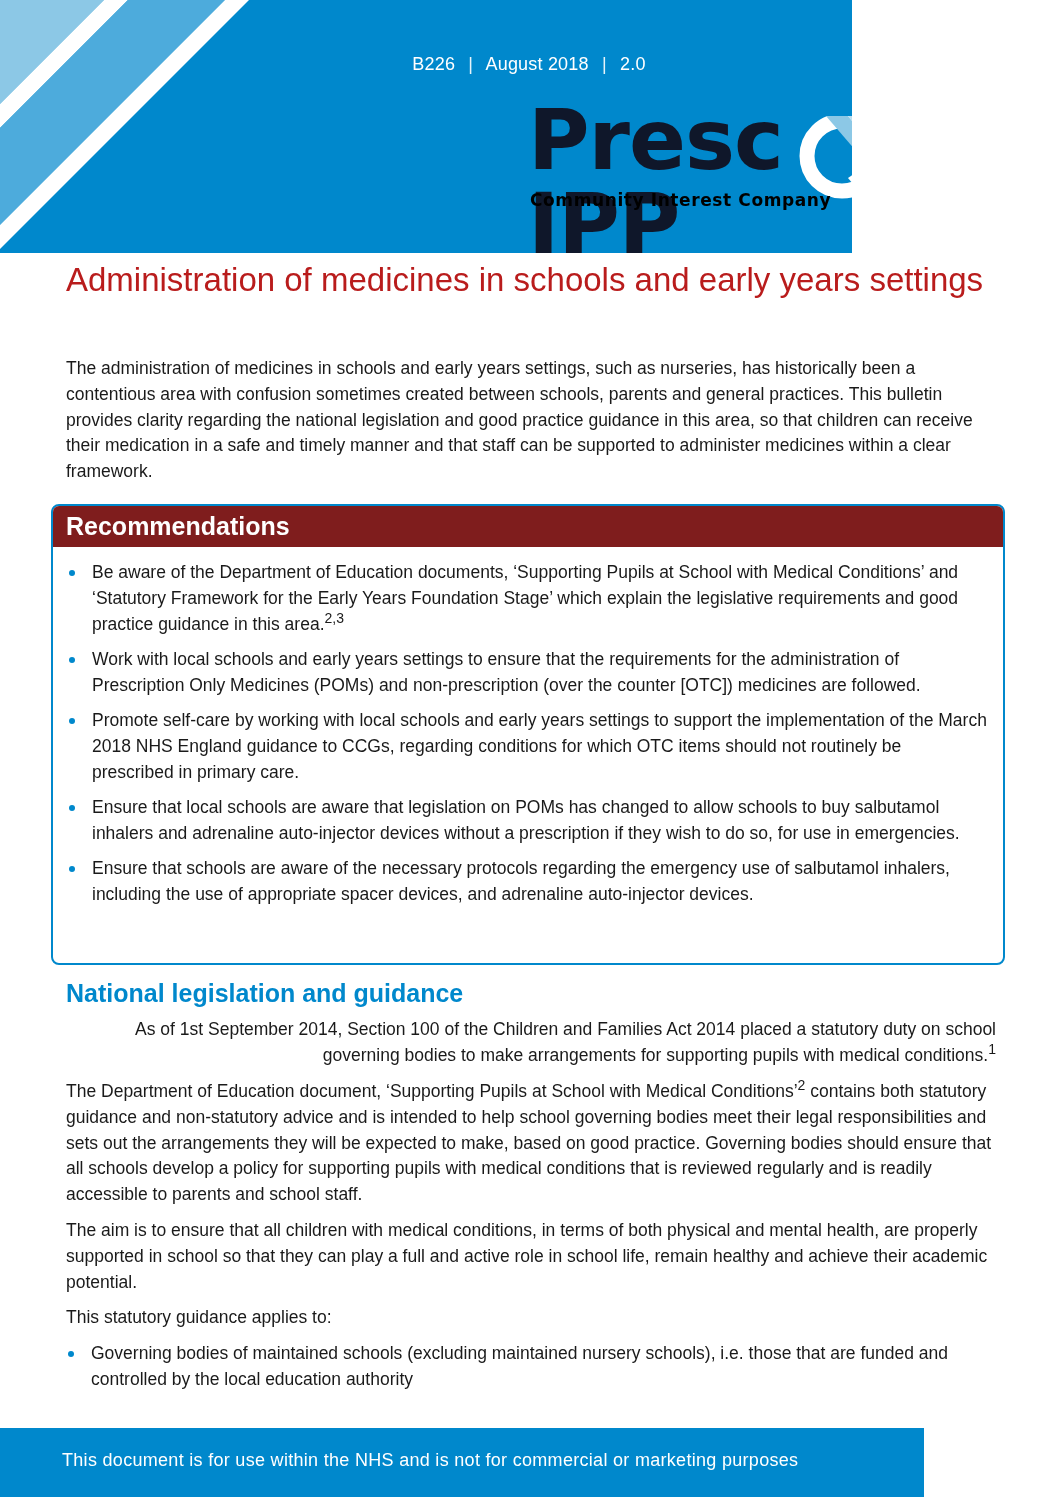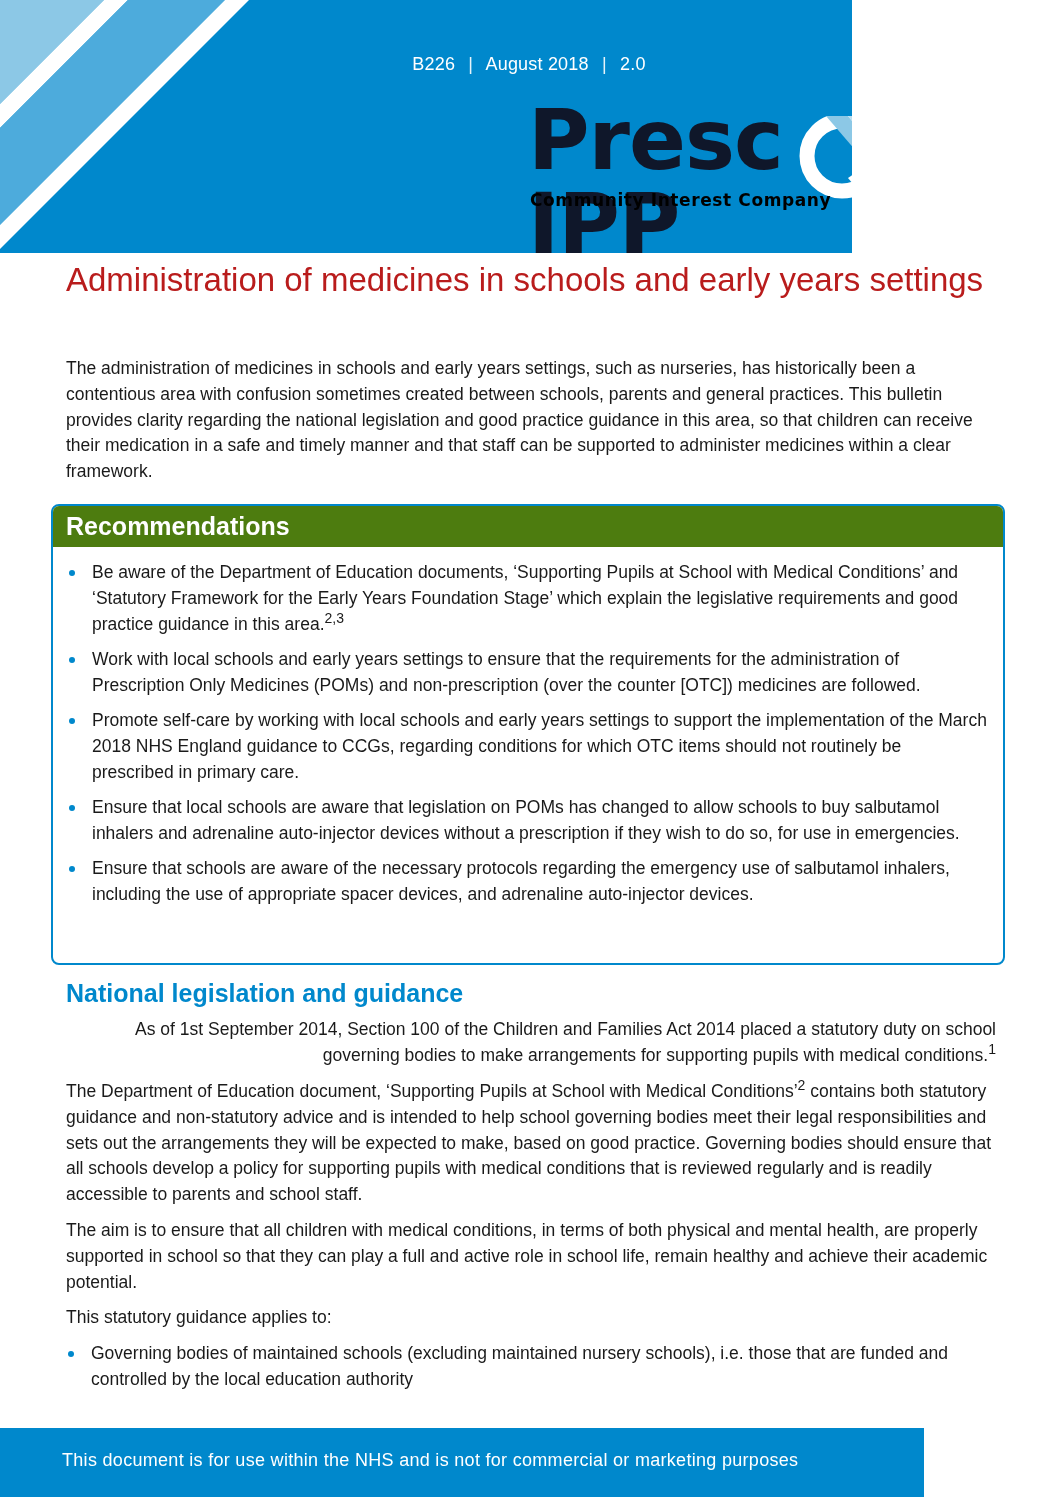--- a/index.html
+++ b/index.html
@@ -37,21 +37,21 @@
   }
   .intro {
     position: absolute; left: 66px; top: 356px; width: 930px;
     font-size: 17.5px; line-height: 25.8px; margin: 0;
   }
   .rec-box {
     position: absolute; left: 51px; top: 504px; width: 954px; height: 461px;
     border: 2px solid #0088cc; border-radius: 8px; box-sizing: border-box; overflow: hidden;
   }
   .rec-head {
-    background: #4d7c0f; color: #ffffff; height: 41px; line-height: 41px;
+    background: #7f1d1d; color: #ffffff; height: 41px; line-height: 41px;
     padding-left: 13px; font-size: 25px; font-weight: bold;
   }
   ul.blist { list-style: none; margin: 0; padding: 0; }
   ul.blist li {
     position: relative; padding-left: 25px; font-size: 17.5px; line-height: 25.8px;
   }
   ul.blist li .dot {
     position: absolute; left: 2px; top: 10px; width: 6px; height: 6px; border-radius: 50%;
     background: #0088cc;
   }

